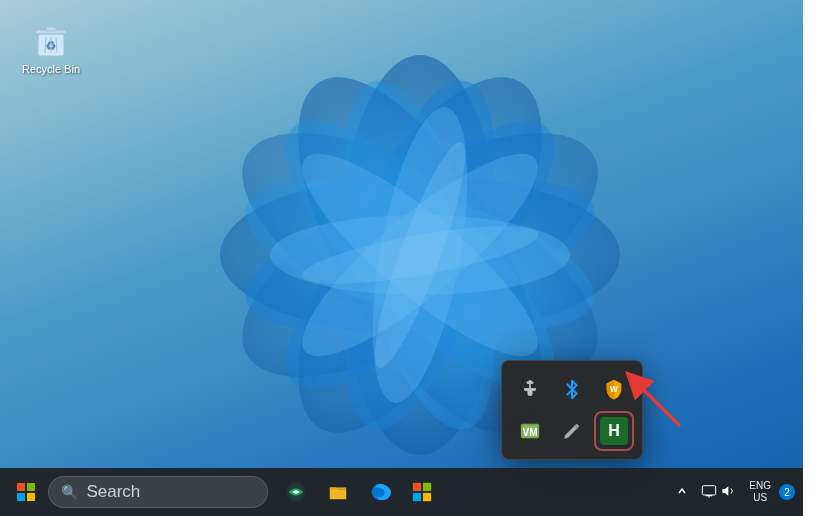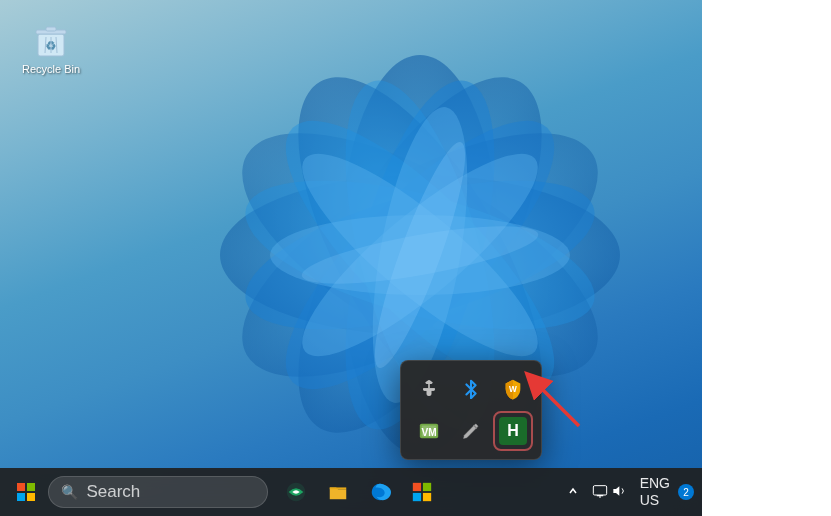--- a/index.html
+++ b/index.html
@@ -6,21 +6,21 @@
 
     body {
       width: 831px;
       height: 516px;
       overflow: hidden;
       font-family: 'Segoe UI', Arial, sans-serif;
       position: relative;
     }
 
     #desktop {
-      width: 702px;
+      width: 803px;
       height: 516px;
       background: linear-gradient(160deg, #a8ccd7 0%, #7ab5d0 20%, #4a9cc8 40%, #3d8ec4 55%, #2a7abf 70%, #1a6ab5 85%, #1560a8 100%);
       position: relative;
     }
 
     
     #bloom {
       position: absolute;
       top: 40px;
       left: 160px;
@@ -139,22 +139,22 @@
     .tray-chevron {
       color: rgba(255,255,255,0.8);
       font-size: 12px;
       padding: 4px 6px;
       cursor: pointer;
       border-radius: 4px;
     }
 
     .tray-lang {
       color: rgba(255,255,255,0.9);
-      font-size: 14px;
-      text-align: left;
+      font-size: 10px;
+      text-align: center;
       line-height: 1.2;
       padding: 2px 4px;
       cursor: pointer;
       border-radius: 4px;
     }
 
     .tray-icons {
       display: flex;
       align-items: center;
       gap: 4px;

